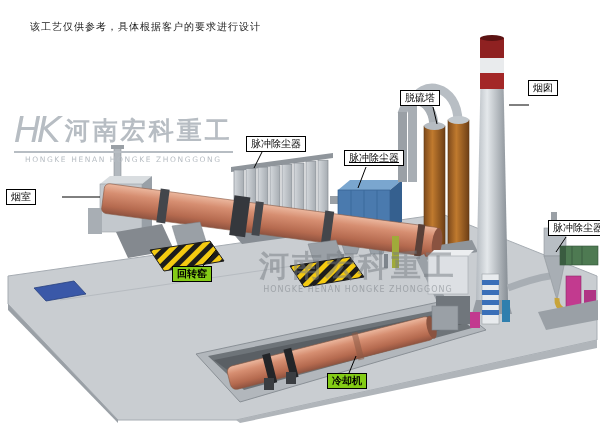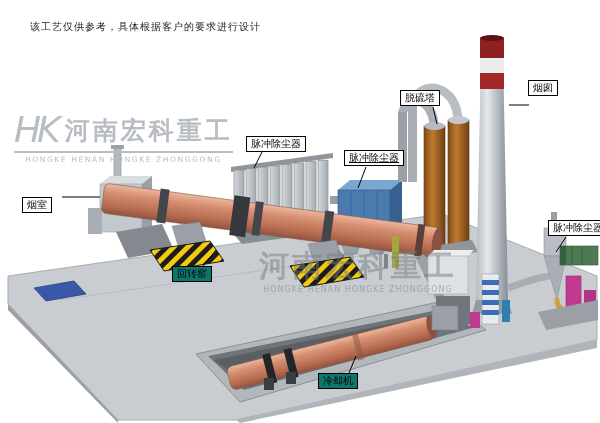--- a/index.html
+++ b/index.html
@@ -8,21 +8,21 @@
     font-family:"DejaVu Sans","Liberation Sans",sans-serif;
   }
   .stage svg{position:absolute;left:0;top:0;}
   .disclaimer{
     position:absolute;left:30px;top:20px;font-size:10px;color:#1a1a1a;letter-spacing:1px;
   }
   .eq-label{
     position:absolute;font-size:10px;line-height:12px;color:#000;background:#ffffff;
     border:1px solid #000;padding:1px 4px;white-space:nowrap;z-index:3;
   }
-  .eq-label.yellow{background:#0f766e;}
+  .eq-label.yellow{background:#84cc16;font-weight:bold;}
   .logo-wm{position:absolute;left:14px;top:112px;color:#b7bdc3;z-index:2;pointer-events:none;}
   .logo-row{display:flex;align-items:center;}
   .logo-hk{font-size:36px;font-weight:normal;font-style:italic;line-height:1;letter-spacing:-4px;}
   .logo-cn{font-size:25px;font-weight:bold;margin-left:8px;letter-spacing:3px;}
   .logo-en{font-size:7.5px;letter-spacing:1.6px;border-top:2px solid #b7bdc3;margin-top:3px;padding-top:2px;text-align:center;}
   .center-wm{position:absolute;left:236px;top:248px;width:244px;text-align:center;
     color:rgba(118,124,130,0.5);z-index:2;pointer-events:none;}
   .center-cn{font-size:30px;font-weight:bold;letter-spacing:3px;line-height:1.2;}
   .center-en{font-size:8px;letter-spacing:1px;margin-top:1px;}
 </style>
@@ -215,22 +215,22 @@
       <span class="logo-cn">河南宏科重工</span>
     </div>
     <div class="logo-en">HONGKE HENAN HONGKE ZHONGGONG</div>
   </div>
 
   <div class="center-wm">
     <div class="center-cn">河南宏科重工</div>
     <div class="center-en">HONGKE HENAN HONGKE ZHONGGONG</div>
   </div>
 
-  <div class="eq-label" style="left:22px;top:189px;margin-top:8px;">烟室</div>
+  <div class="eq-label" style="left:6px;top:189px;">烟室</div>
   <div class="eq-label" style="left:246px;top:136px;">脉冲除尘器</div>
   <div class="eq-label" style="left:344px;top:150px;text-decoration:underline;">脉冲除尘器</div>
   <div class="eq-label" style="left:400px;top:90px;">脱硫塔</div>
   <div class="eq-label" style="left:528px;top:80px;">烟囱</div>
   <div class="eq-label" style="left:548px;top:220px;">脉冲除尘器</div>
   <div class="eq-label yellow" style="left:172px;top:266px;">回转窑</div>
-  <div class="eq-label yellow" style="left:318px;top:373px;">冷却机</div>
+  <div class="eq-label yellow" style="left:327px;top:373px;">冷却机</div>
 
 </div>
 
 </body></html>

